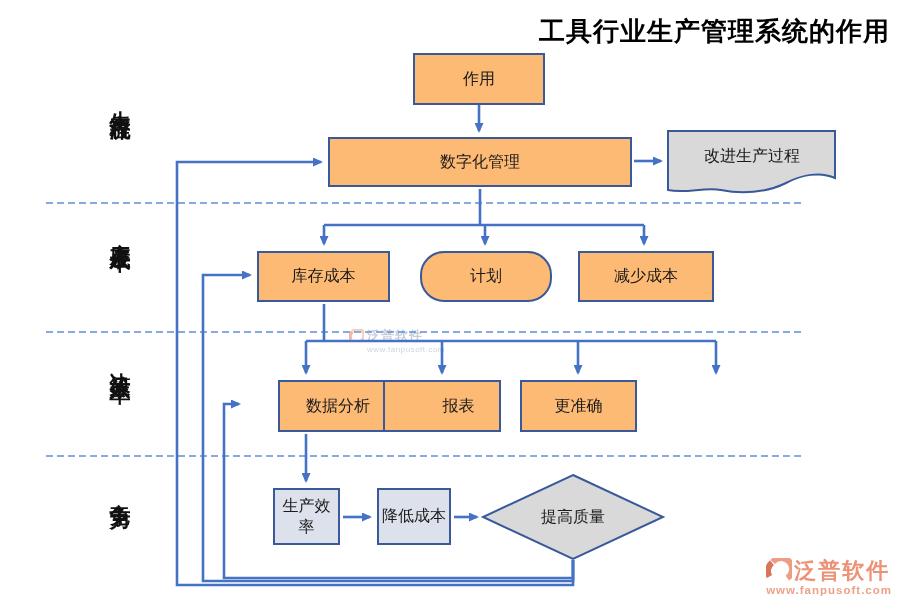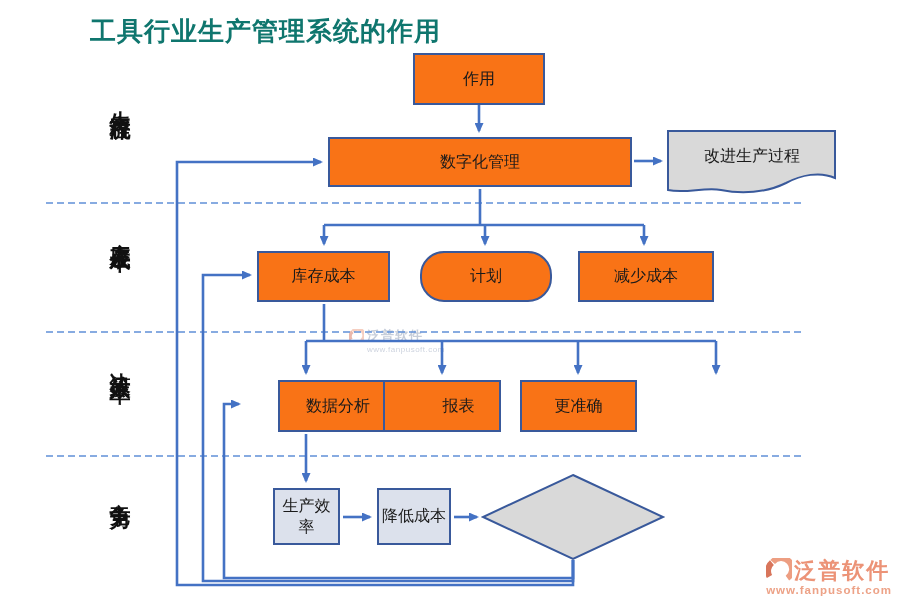--- a/index.html
+++ b/index.html
@@ -1,27 +1,27 @@
 <!DOCTYPE html>
 <html><head>
 <meta charset="utf-8">
 <style>
   html,body{margin:0;padding:0;background:#fff;}
   #stage{position:relative;width:900px;height:600px;background:#ffffff;overflow:hidden;
          font-family:"Liberation Serif",serif;}
   
-  .title{position:absolute;top:14px;left:90px;right:10px;text-align:left;
-         font-size:26px;font-weight:bold;letter-spacing:1px;color:#0f766e;z-index:3;}
+  .title{position:absolute;top:14px;left:90px;right:10px;text-align:right;
+         font-size:26px;font-weight:bold;letter-spacing:1px;color:#000000;z-index:3;}
   
   .rowlabel{position:absolute;left:104px;width:30px;writing-mode:vertical-rl;
             text-orientation:upright;font-size:21px;font-weight:bold;color:#111;
             letter-spacing:3px;z-index:3;}
   .rl1{top:94px;}  .rl2{top:226px;}  .rl3{top:356px;}  .rl4{top:486px;}
   
-  .box{position:absolute;box-sizing:border-box;background:#f97316;
+  .box{position:absolute;box-sizing:border-box;background:#fdba74;
        border:2px solid #39599B;display:flex;align-items:center;justify-content:center;
        text-align:center;font-size:16px;color:#1a1a1a;z-index:2;line-height:1.3;}
   .box.small{background:#DCE1EC;}
   .b-role{left:413px;top:53px;width:132px;height:52px;}
   .b-digital{left:328px;top:137px;width:304px;height:50px;}
   .b-demand{left:257px;top:251px;width:133px;height:51px;}
   .b-plan{left:420px;top:251px;width:132px;height:51px;border-radius:24px;}
   .b-reduce{left:578px;top:251px;width:136px;height:51px;}
   .b-analysis{left:246px;top:380px;width:120px;height:52px;margin-left:32px;}
   .b-reports{left:383px;top:380px;width:118px;height:52px;padding-left:33px;}
@@ -123,20 +123,21 @@
   <div class="box b-demand">库存成本</div>
   <div class="box b-plan">计划</div>
   <div class="box b-reduce">减少成本</div>
   <div class="box b-analysis">数据分析</div>
   <div class="box b-reports">报表</div>
   <div class="box b-accurate">更准确</div>
   <div class="box small b-prodeff">生产效率</div>
   <div class="box small b-lowcost">降低成本</div>
 
   <div class="shape-text t-document">改进生产过程</div>
+  <div class="shape-text t-diamond">提高质量</div>
 
   <div class="brand">
     <div class="row">
       <svg width="26" height="26" viewBox="0 0 26 26">
         <path d="M3.5,18.5 A11,11 0 0 1 5.9,4.6" fill="none" stroke="#D8755B" stroke-width="6"></path>
         <path d="M6.7,4 A11,11 0 1 1 21.4,20.1" fill="none" stroke="#ED9E82" stroke-width="6"></path>
       </svg>
       <span class="nm">泛普软件</span>
     </div>
     <div class="ur">www.fanpusoft.com</div>

